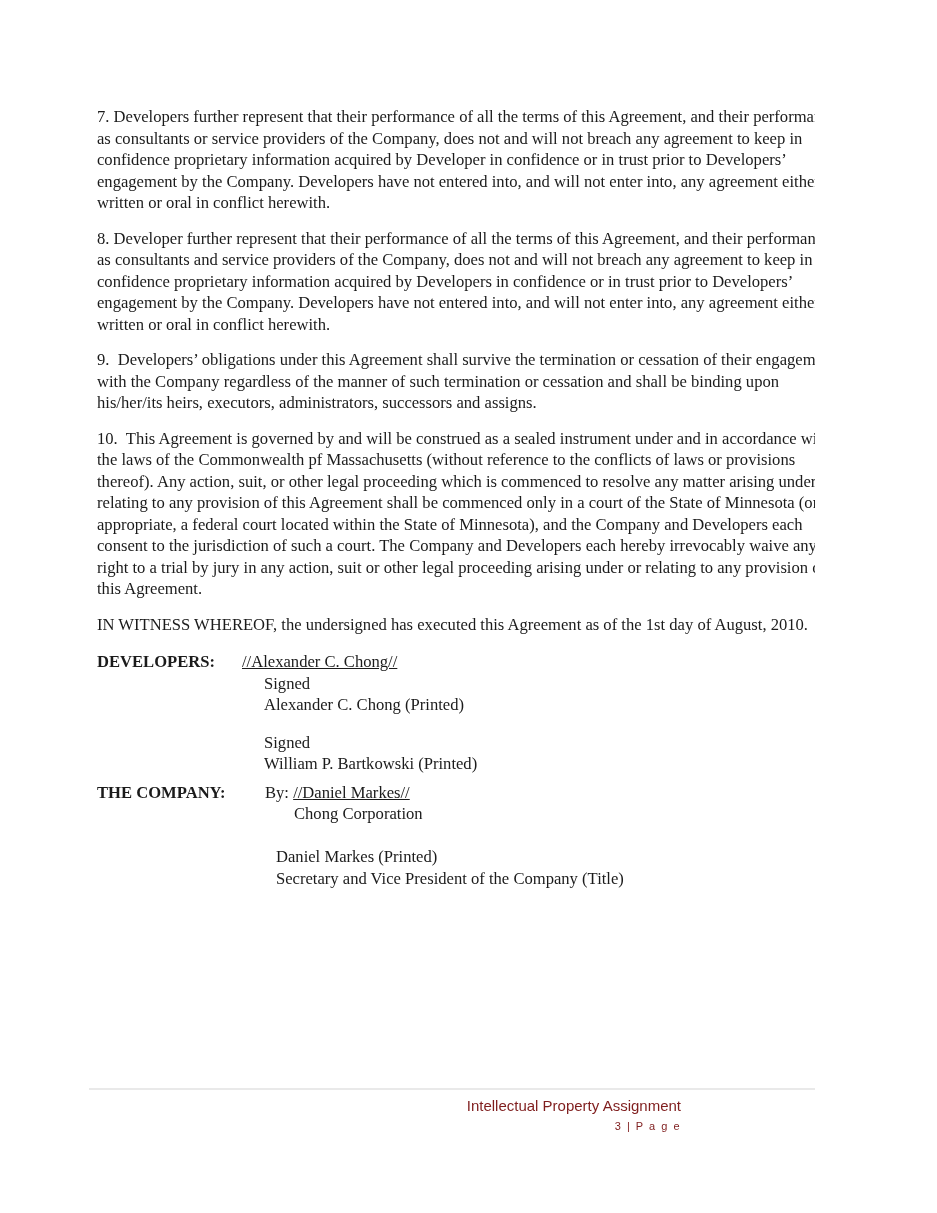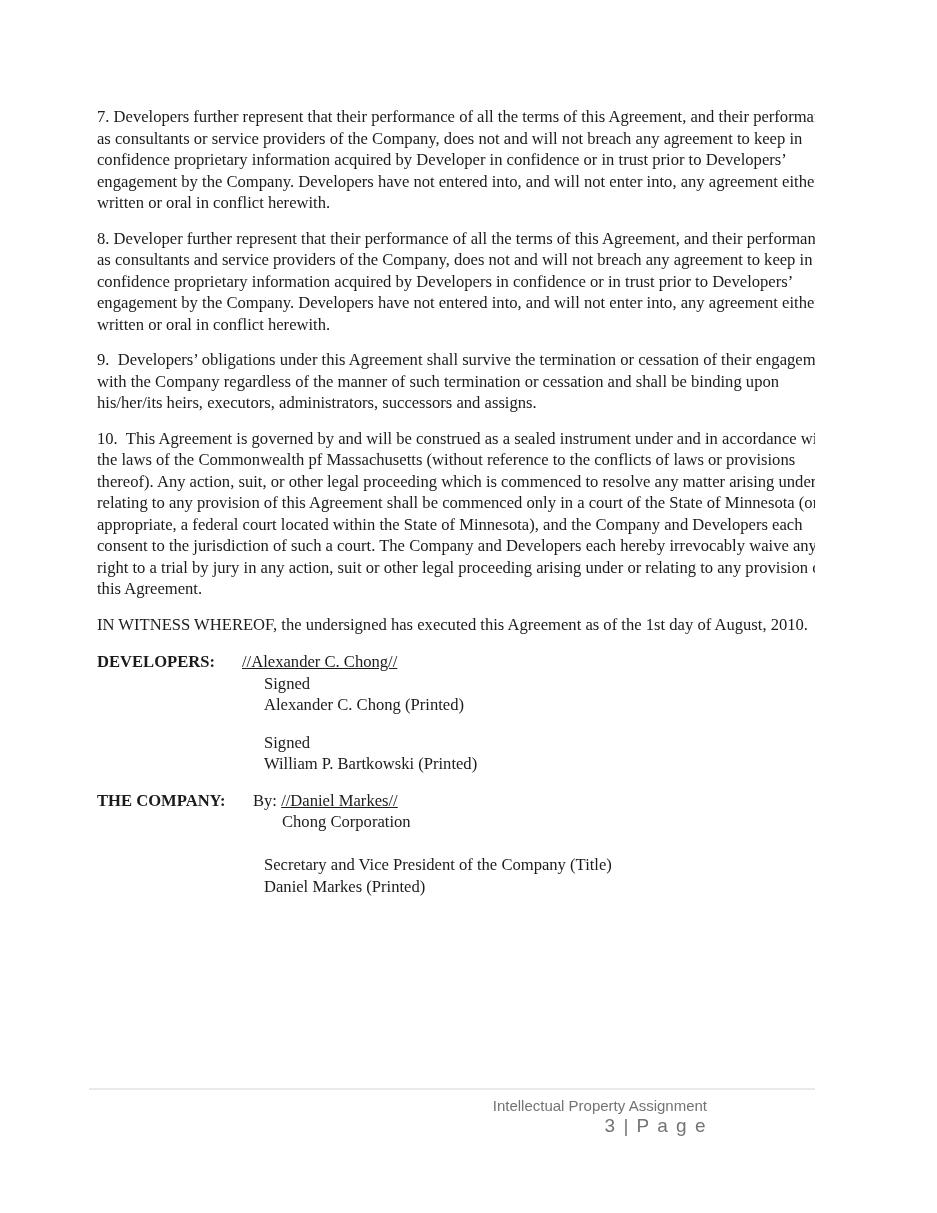--- a/index.html
+++ b/index.html
@@ -45,52 +45,53 @@
     margin-left: 22px;
   }
   .sig-name-2 { text-decoration: underline; }
   .block-gap { height: 16px; }
   .agreed {
     font-weight: bold;
     margin-top: 22px;
   }
   .sig-co-row {
     display: flex;
-    margin-top: 15px;
+    margin-top: 7px;
+    gap: 12px;
   }
   .sig-co-label {
     font-weight: bold;
     flex: 0 0 156px;
   }
   .co-sig-underline { text-decoration: underline; }
   .co-name { margin-left: 29px; }
   .co-printed-group { margin-top: 21.5px; margin-left: 11px; }
   
   .footer-rule {
     position: absolute;
     left: 89px;
     top: 1088px;
     width: 816px;
     height: 2px;
     background: #e9e9e9;
   }
   .footer {
     position: absolute;
-    right: 108px;
+    right: 134px;
     top: 1096px;
     text-align: right;
     font-family: "Liberation Sans", sans-serif;
-    color: #737373;
+    color: #7f1d1d;
   }
   .footer-title {
     font-size: 15px;
     line-height: 20px;
   }
   .footer-page {
-    font-size: 19px;
+    font-size: 11px;
     line-height: 20px;
     letter-spacing: 1.5px;
   }
 </style>
 </head>
 <body>
 
 <div class="page">
   <div class="content">
 
@@ -112,22 +113,22 @@
       </div>
     </div>
 
 
     <div class="sig-co-row">
       <span class="sig-co-label">THE COMPANY:</span>
       <div class="sig-col">
         <div><span>By:</span> <span class="co-sig-underline">//Daniel Markes//</span></div>
         <div class="co-name">Chong Corporation</div>
         <div class="co-printed-group">
+          <div>Daniel Markes (Printed)</div>
           <div>Secretary and Vice President of the Company (Title)</div>
-          <div>Daniel Markes (Printed)</div>
         </div>
       </div>
     </div>
 
   </div>
 
   <div class="footer-rule"></div>
   <div class="footer">
     <div class="footer-title">Intellectual Property Assignment</div>
     <div class="footer-page">3 | P a g e</div>

